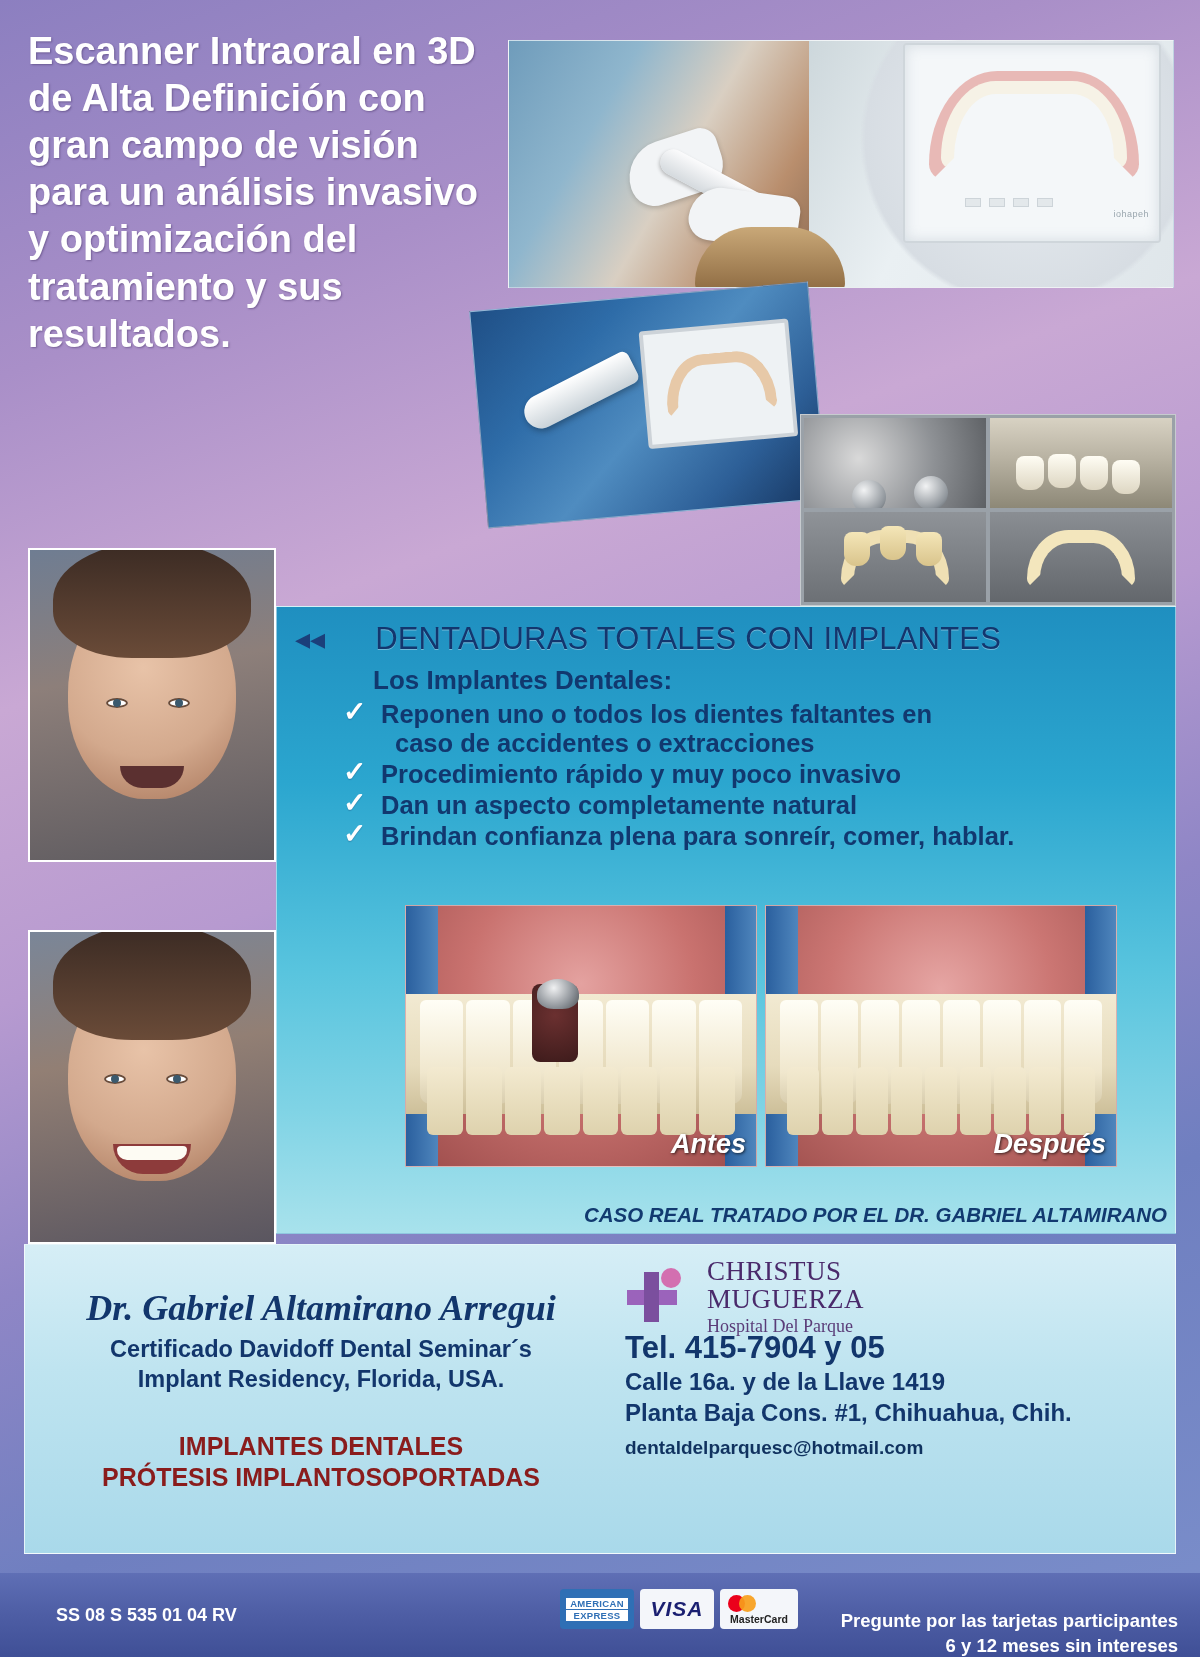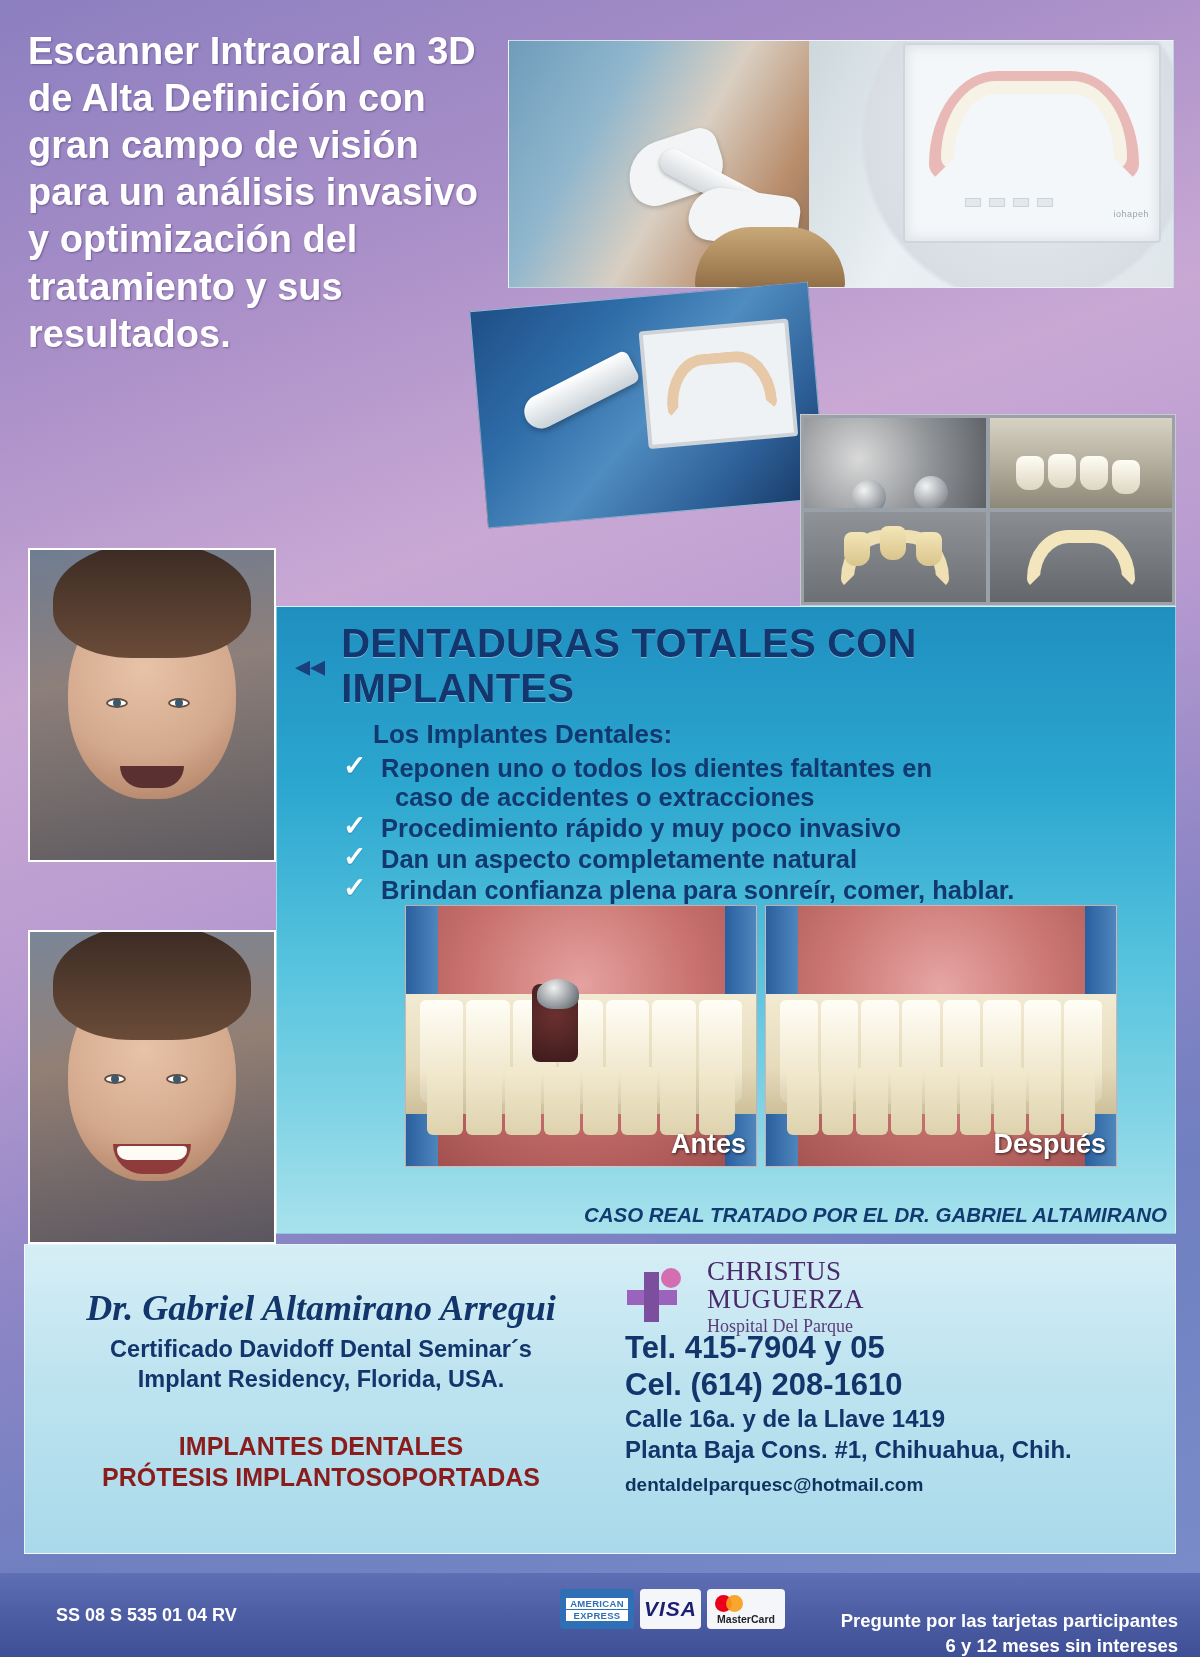--- a/index.html
+++ b/index.html
@@ -148,22 +148,23 @@
     position: absolute; left: 276px; top: 606px; right: 24px; height: 628px;
     background: linear-gradient(180deg, #1f8fc0 0%, #2ba6cf 28%, #58c4de 58%, #7fd3e5 80%, #a8e2ec 100%);
     border: 1px solid rgba(255,255,255,.5);
   }
   .panel-head {
     display: flex; align-items: center; gap: 16px;
     padding: 14px 18px 6px 18px;
   }
   .arrows { display: flex; gap: 2px; color: #1b3f7a; font-size: 30px; line-height: 1; }
   .panel-title {
-    color: #13366e; font-size: 40px; font-weight: bold; letter-spacing: .2px;
+    color: #13366e; font-size: 31px; font-weight: normal; letter-spacing: .2px;
     text-shadow: 0 1px 0 rgba(255,255,255,.35);
+    margin-left: 34px;
   }
   .panel-sub {
     color: #11386f; font-weight: bold; font-size: 26px; margin: 2px 0 0 96px;
   }
   .bullets { margin: 2px 0 0 66px; }
   .bullet { display: flex; align-items: flex-start; gap: 10px; color: #11386f; font-weight: bold; font-size: 25.5px; line-height: 1.14; }
   .check { font-size: 28px; line-height: 1; color: #ffffff; text-shadow: 0 1px 1px rgba(20,60,110,.35); width: 28px; flex: 0 0 28px; }
   .bullet .txt { padding-top: 2px; }
   .bullet .txt .l2 { display: block; padding-left: 14px; }
   
@@ -185,21 +186,21 @@
   .screw { position: absolute; left: 37.5%; top: 28%; width: 42px; height: 30px;
            background: radial-gradient(circle at 40% 30%, #f0f1f2, #8d9298 60%, #4d5256);
            border-radius: 50% 50% 40% 40%; }
   .retract { position: absolute; left: 0; top: 0; bottom: 0; width: 9%;
              background: linear-gradient(90deg,#2a5f9e,#4f86bd); }
   .retract.r { left: auto; right: 0; }
   .lowrow { position: absolute; left: 6%; right: 6%; top: 62%; height: 26%; display: flex; gap: 3px; }
   .lowrow span { flex: 1; background: linear-gradient(180deg,#f3ead0,#ded2ad); border-radius: 6px; }
   .clin-label {
     position: absolute; right: 10px; bottom: 6px;
-    color: #ffffff; font-size: 27px; font-weight: bold; 
+    color: #ffffff; font-size: 27px; font-weight: bold; font-style: italic;
     text-shadow: 1px 1px 3px rgba(0,0,0,.7);
   }
   .case-line {
     position: absolute; left: 0; right: 8px; bottom: 6px; text-align: right;
     color: #123a70; font-size: 20.5px; font-weight: bold; font-style: italic;
   }
   
   .footer {
     position: absolute; left: 24px; right: 24px; top: 1244px; height: 310px;
     background: linear-gradient(180deg,#d6eef6 0%, #bfe4f0 40%, #a9d9ea 100%);
@@ -239,21 +240,21 @@
     position: absolute; left: 0; right: 0; bottom: 0; height: 84px;
     background: linear-gradient(180deg,#5f6fb5 0%, #4f5fa6 45%, #3f4f96 100%);
     display: flex; align-items: center;
   }
   .ss-code { color: #ffffff; font-size: 18px; font-weight: bold; margin-left: 56px; }
   .cards { position: absolute; left: 560px; top: 16px; display: flex; gap: 6px; align-items: center; }
   .card { height: 40px; border-radius: 4px; display: flex; align-items: center; justify-content: center;
           font-weight: bold; color: #fff; }
   .card.amex { width: 74px; background: #2f6fb5; flex-direction: column; gap: 1px; font-size: 10px; }
   .card.amex b { background: #fff; color: #2f6fb5; display: block; width: 62px; text-align: center; font-size: 9.5px; letter-spacing: .3px; }
-  .card.visa { width: 61px; background: #f4f6fa; color: #1a1f71; font-style: italic; font-size: 21px; letter-spacing: 1px; }
+  .card.visa { width: 74px; background: #f4f6fa; color: #1a1f71; font-style: italic; font-size: 21px; letter-spacing: 1px; }
   .card.mc { width: 78px; background: #f4f6fa; color: #333; font-size: 12px; position: relative; }
   .card.mc .circles { position: absolute; left: 8px; top: 6px; }
   .card.mc .c1, .card.mc .c2 { position: absolute; width: 17px; height: 17px; border-radius: 50%; }
   .card.mc .c1 { background: #eb001b; left: 0; }
   .card.mc .c2 { background: #f79e1b; left: 11px; opacity: .92; }
   .card.mc span { position: absolute; bottom: 4px; left: 0; right: 0; text-align: center; font-size: 10.5px; color: #222; }
   .promo { position: absolute; right: 22px; top: 16px; text-align: right; color: #ffffff;
            font-size: 18.5px; font-weight: bold; line-height: 1.35; margin-top: 20px; }
 </style>
 </head>
@@ -444,21 +445,20 @@
       </div>
       <div class="hosp-text">
         <div class="t1">CHRISTUS</div>
         <div class="t1">MUGUERZA</div>
         <div class="t2">Hospital Del Parque</div>
       </div>
     </div>
 
     <div class="contact">
       <div class="tel">Tel. 415-7904 y 05</div>
-      <div class="tel">Cel. (614)  208-1610</div>
       <div class="addr">Calle 16a. y de la Llave 1419</div>
       <div class="addr">Planta Baja Cons. #1, Chihuahua, Chih.</div>
       <div class="mail">dentaldelparquesc@hotmail.com</div>
     </div>
   </div>
 
   <div class="bottombar">
     <div class="ss-code">SS 08 S 535 01 04 RV</div>
     <div class="cards">
       <div class="card amex">

